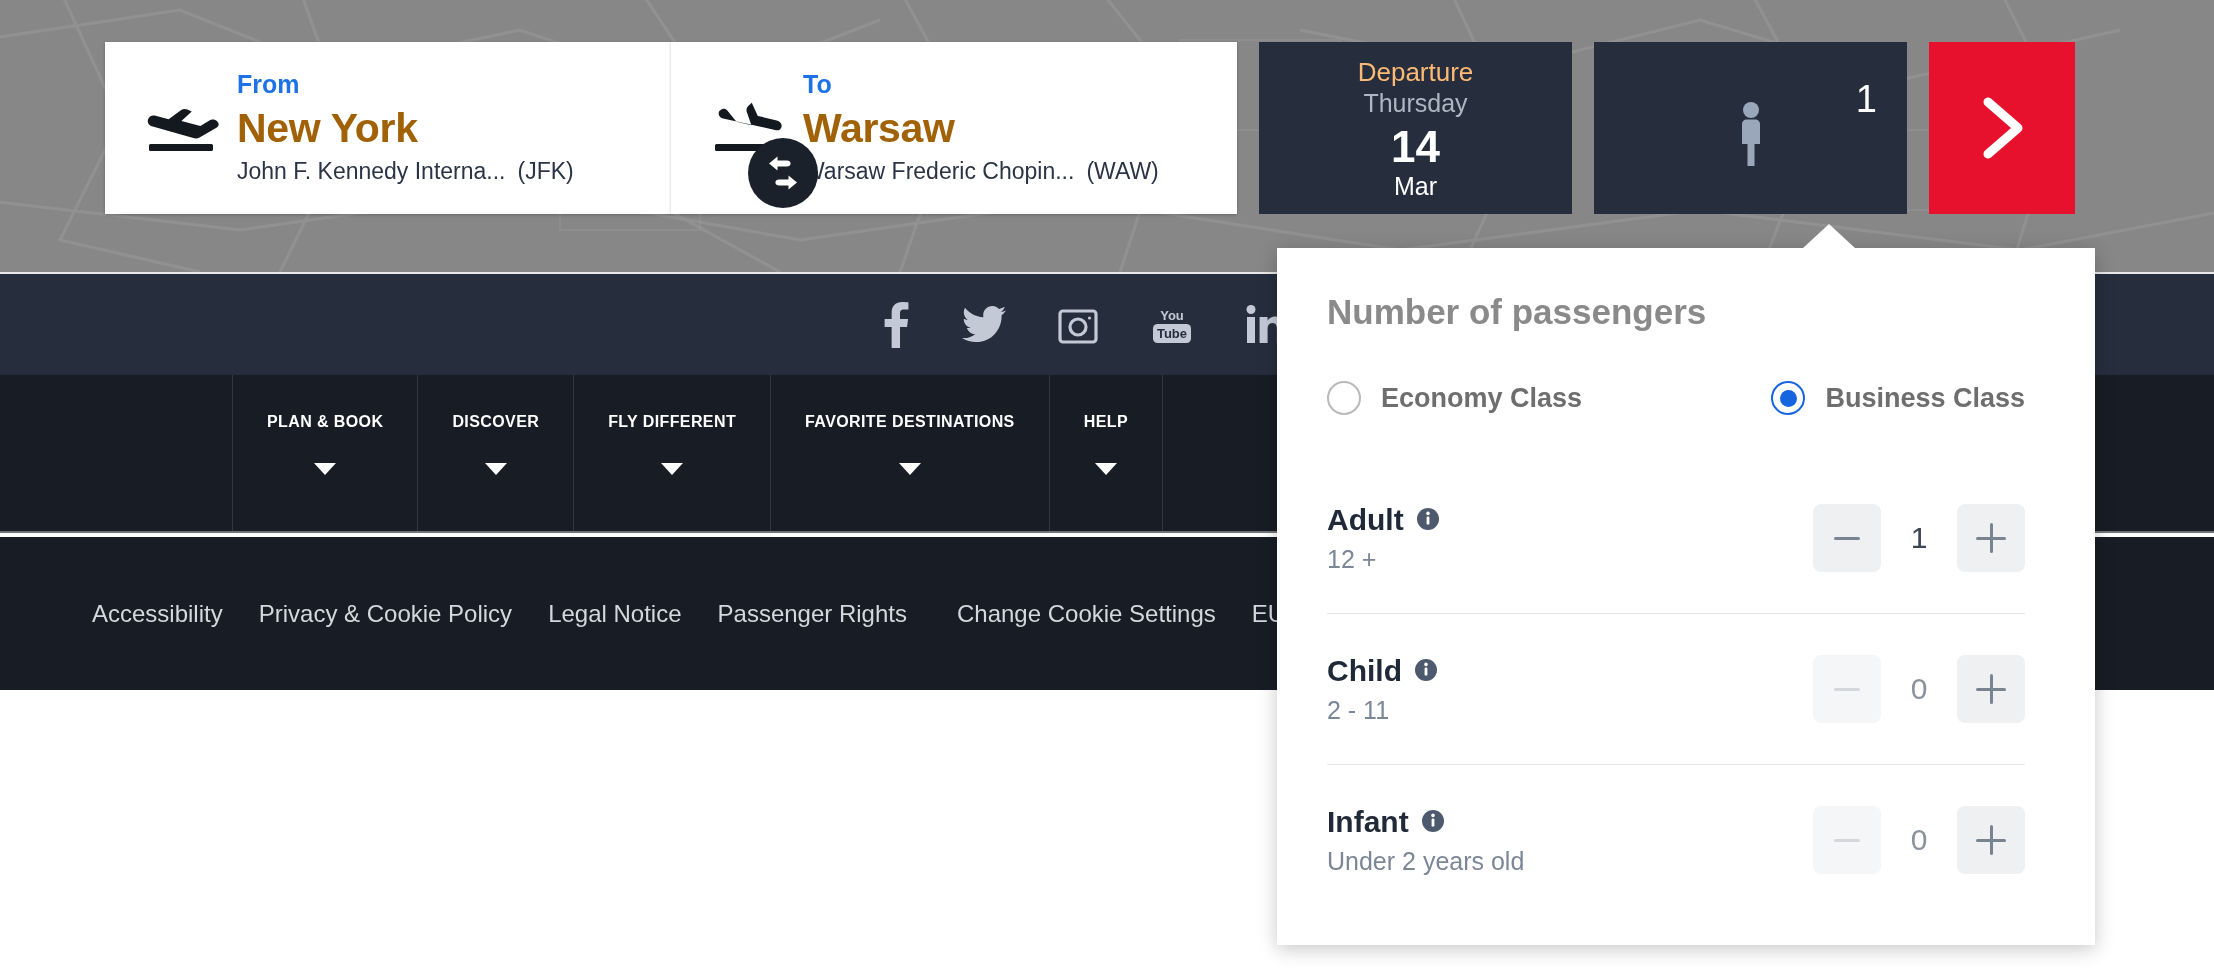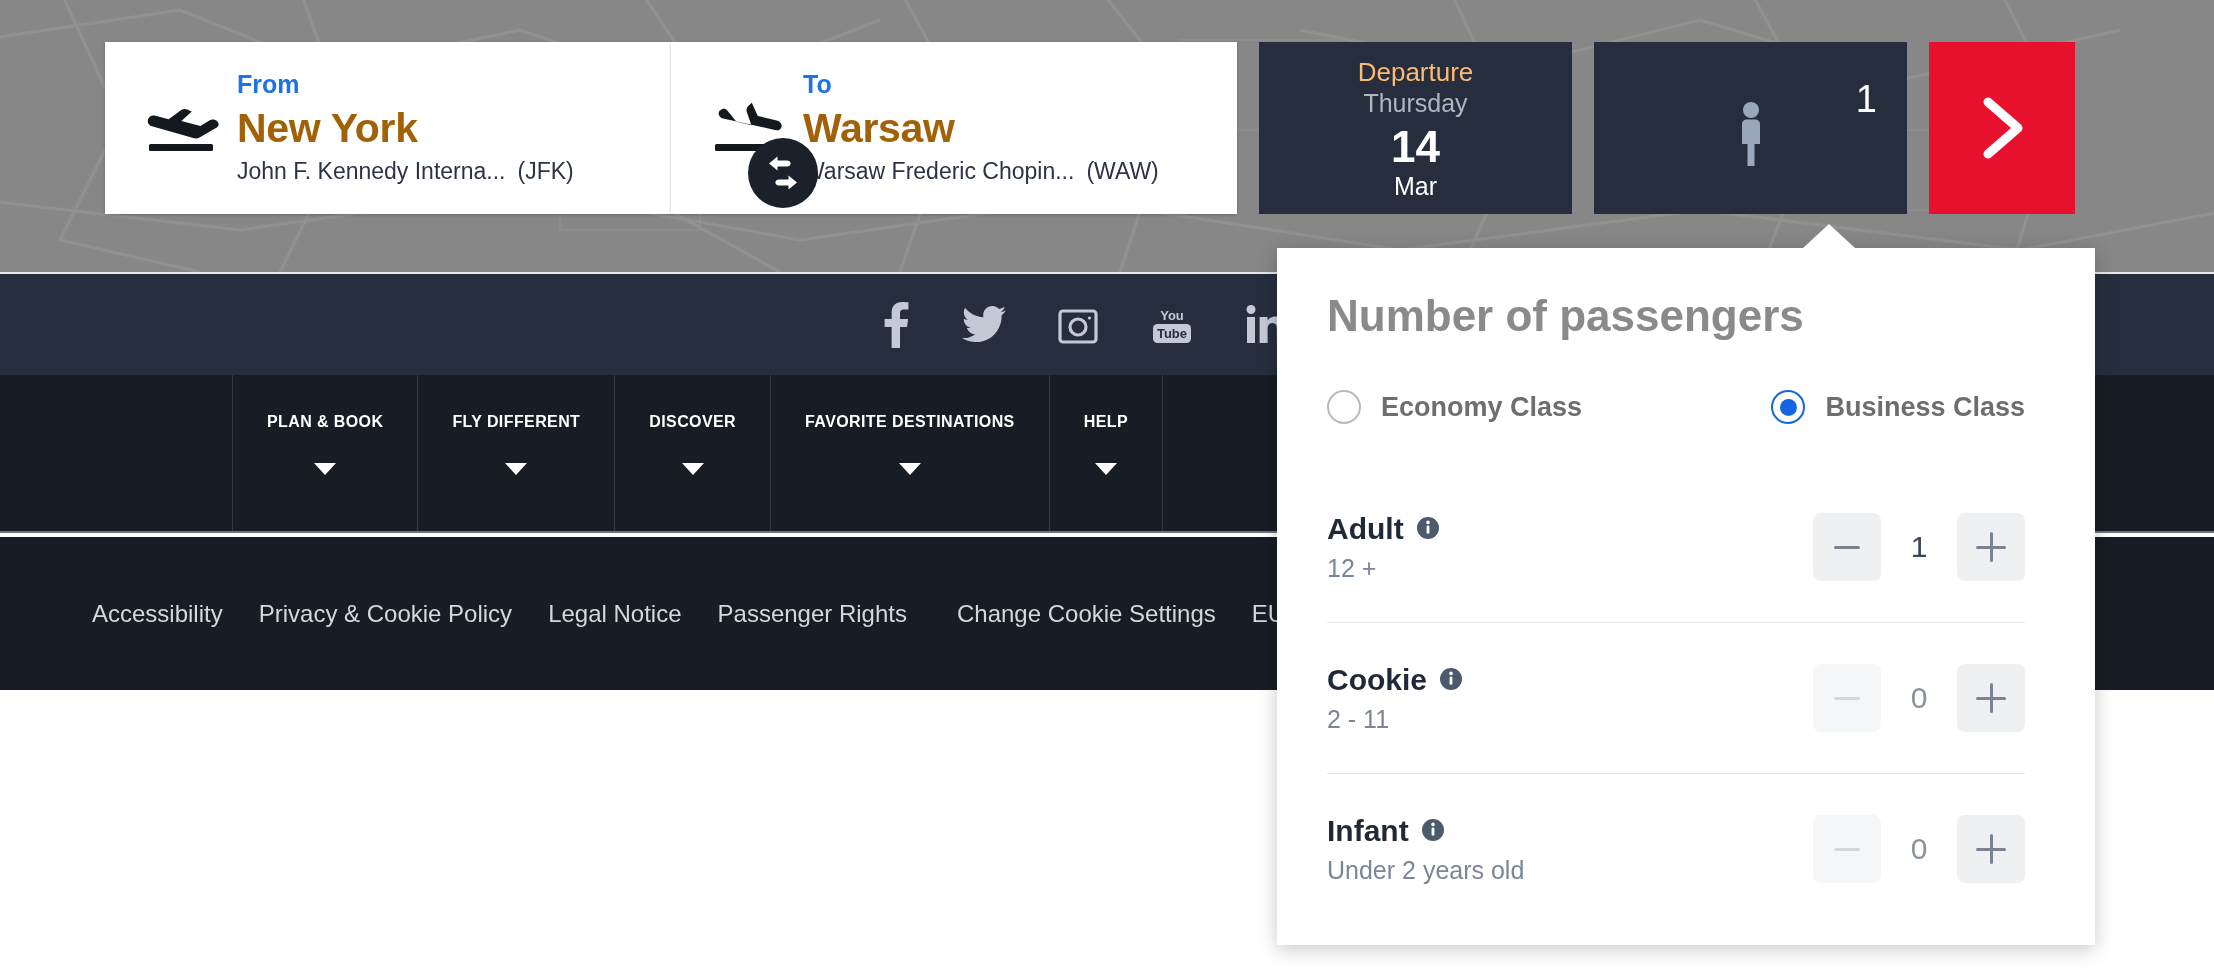--- a/index.html
+++ b/index.html
@@ -288,21 +288,21 @@
     width: 0; height: 0;
     border-left: 26px solid transparent;
     border-right: 26px solid transparent;
     border-bottom: 24px solid #ffffff;
   }
   .pax-inner {
     padding: 46px 70px 0 50px;
   }
   .pax-title {
     color: #8a8a8a;
-    font-size: 44px;
+    font-size: 35px;
     font-weight: bold;
     line-height: 1;
     margin-bottom: 52px;
   }
   .class-row {
     display: flex;
     align-items: center;
     margin-bottom: 48px;
     justify-content: space-between;
   }
@@ -479,25 +479,25 @@
     </div>
   </div>
 
   <div class="nav-bar">
     <div class="nav-list">
       <div class="nav-item">
         <span class="nav-label">PLAN &amp; BOOK</span>
         <span class="nav-caret"></span>
       </div>
       <div class="nav-item">
+        <span class="nav-label">DISCOVER</span>
+        <span class="nav-caret"></span>
+      </div>
+      <div class="nav-item">
         <span class="nav-label">FLY DIFFERENT</span>
-        <span class="nav-caret"></span>
-      </div>
-      <div class="nav-item">
-        <span class="nav-label">DISCOVER</span>
         <span class="nav-caret"></span>
       </div>
       <div class="nav-item">
         <span class="nav-label">FAVORITE DESTINATIONS</span>
         <span class="nav-caret"></span>
       </div>
       <div class="nav-item">
         <span class="nav-label">HELP</span>
         <span class="nav-caret"></span>
       </div>
@@ -611,21 +611,21 @@
           <span class="step-val">1</span>
           <button class="step-btn">
               <span class="bar-plus"></span>
             </button>
         </div>
       </div>
 
       <div class="pax-row">
         <div class="pax-info">
           <div class="pax-name">
-            <span>Cookie</span>
+            <span>Child</span>
             <span class="info-icon">
               <svg width="22" height="22" viewBox="0 0 22 22" fill="#4d5a6d">
                   <circle cx="11" cy="11" r="11"></circle>
                   <rect x="9.6" y="8.6" width="2.8" height="8" rx="1.2" fill="#ffffff"></rect>
                   <circle cx="11" cy="5.4" r="1.8" fill="#ffffff"></circle>
                 </svg>
             </span>
           </div>
           <div class="pax-sub">2 - 11</div>
         </div>

